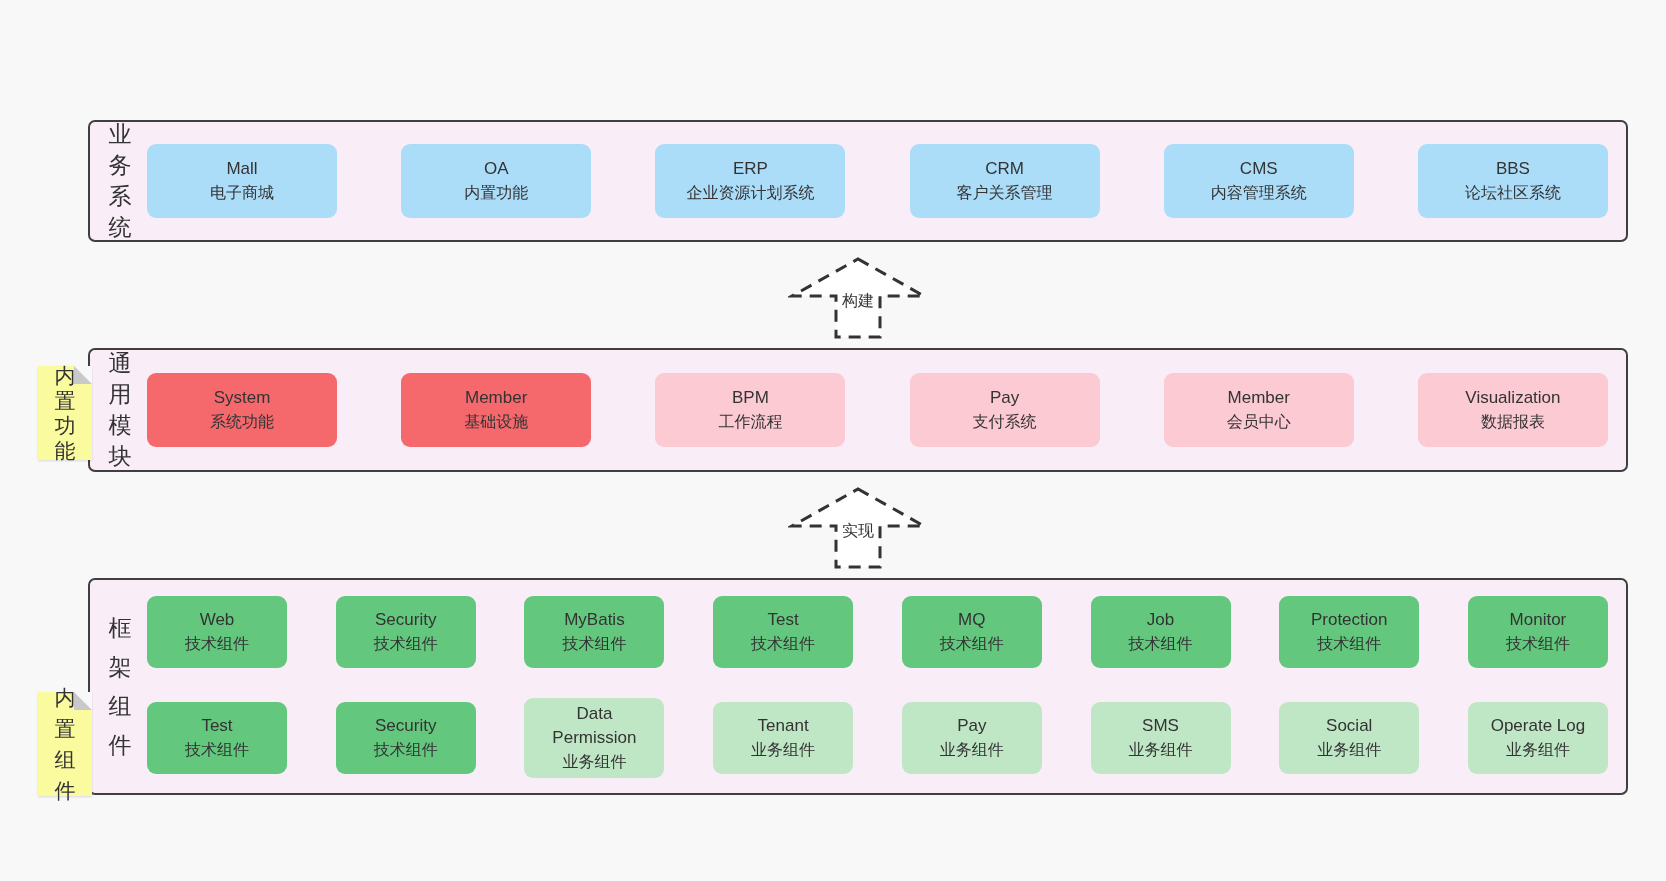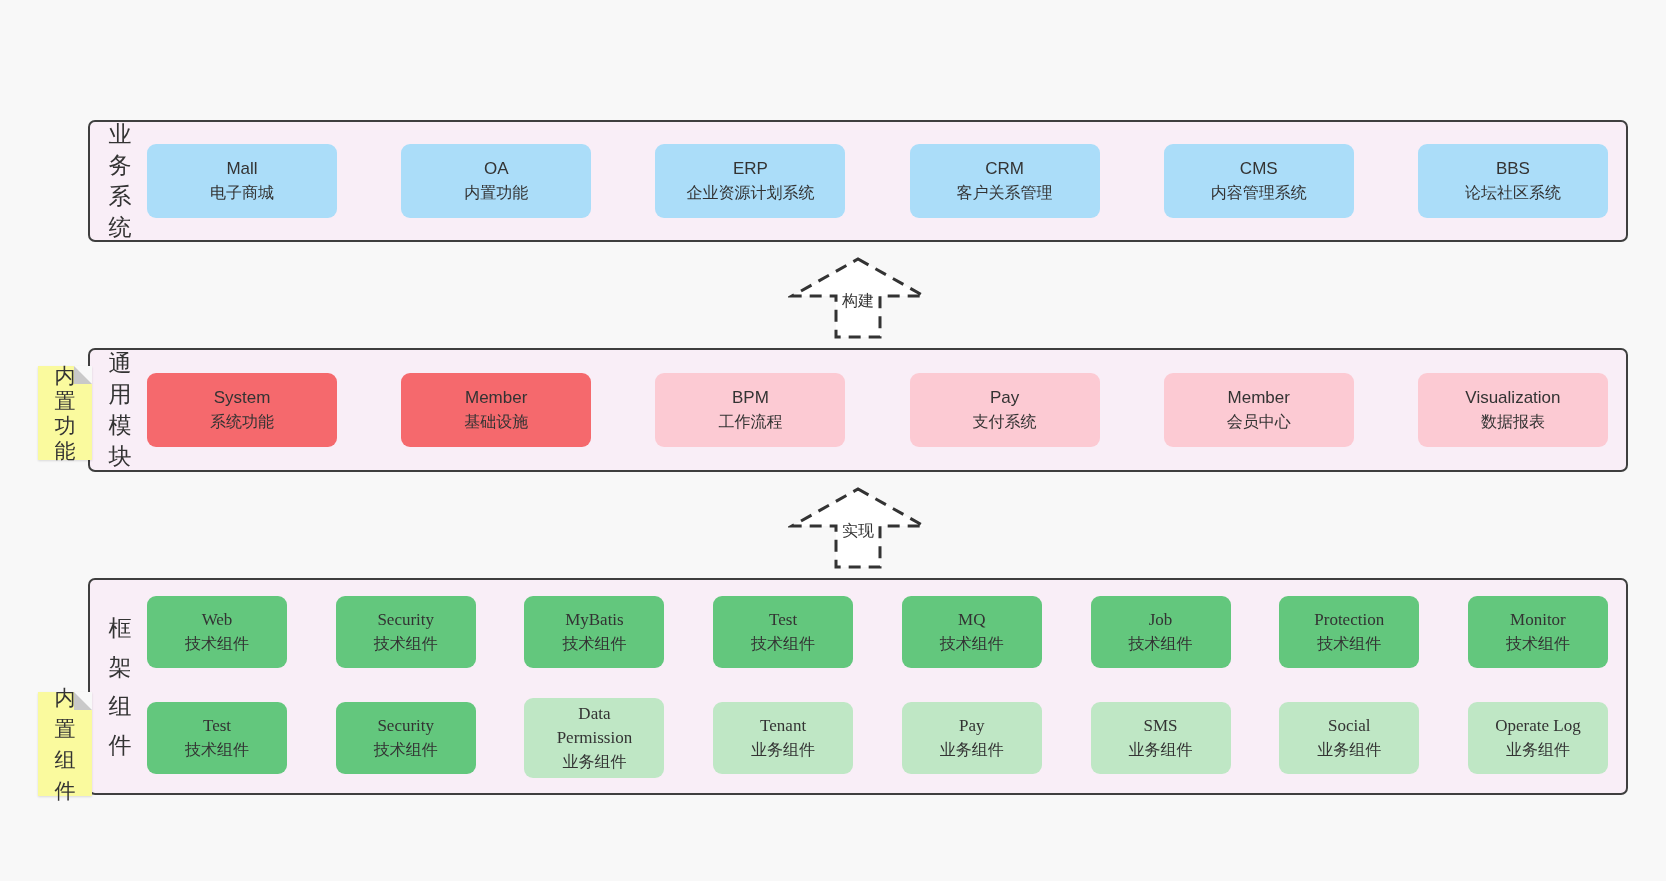--- a/index.html
+++ b/index.html
@@ -41,21 +41,21 @@
     position:absolute; left:57px; right:18px; top:0; bottom:0;
     display:flex; flex-direction:column; justify-content:center; gap:30px;
   }
   .rows-col .grid-row{display:flex; align-items:center; justify-content:space-between;}
 
   .box{
     display:flex; flex-direction:column; align-items:center; justify-content:center;
     text-align:center; border-radius:9px; color:var(--text); padding:4px 20px;
   }
   .panel-1 .box,.panel-2 .box{width:190px; min-height:74px;}
-  .grid-row .box{width:140px; min-height:72px;font-family:Liberation Serif, serif;}
+  .grid-row .box{width:140px; min-height:72px;}
   .box .bt{font-size:17px; line-height:24px;}
   .box .bs{font-size:16px; line-height:24px;}
   .box.blue{background:var(--blue);}
   .box.red{background:var(--red);}
   .box.pink{background:var(--pink);}
   .box.green_dark{background:var(--green-dark);}
   .box.green_light{background:var(--green-light);}
 
   .arrow{position:absolute; left:788px; width:140px; height:86px;}
   .arrow-1{top:255px;}

